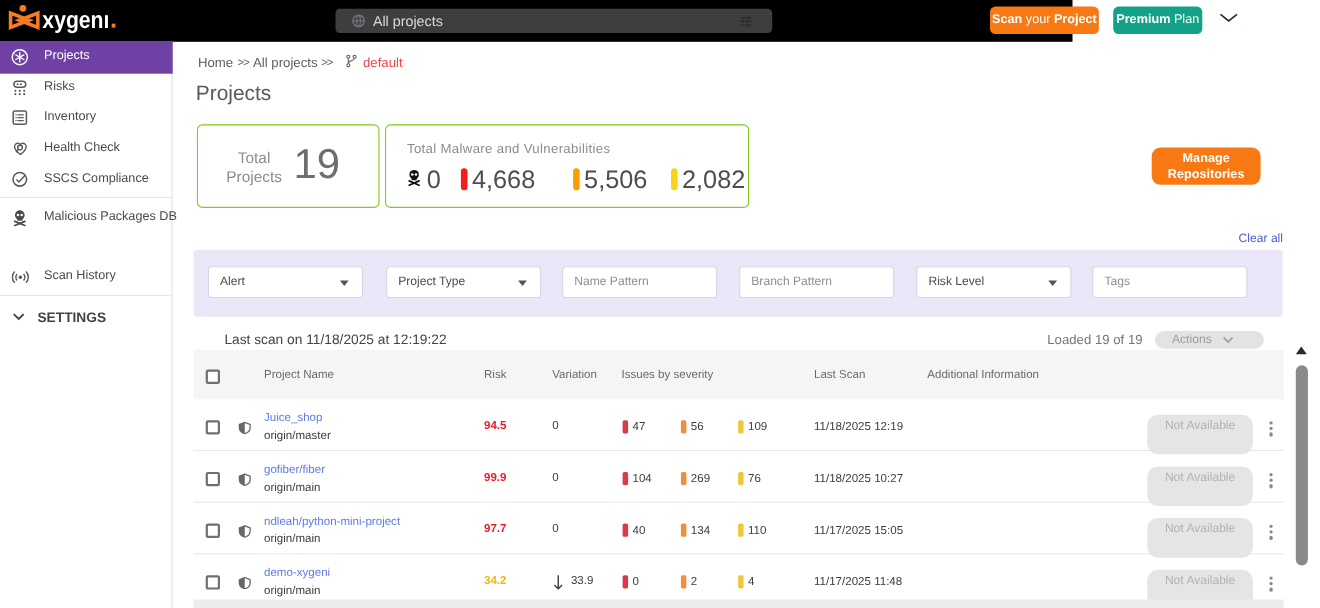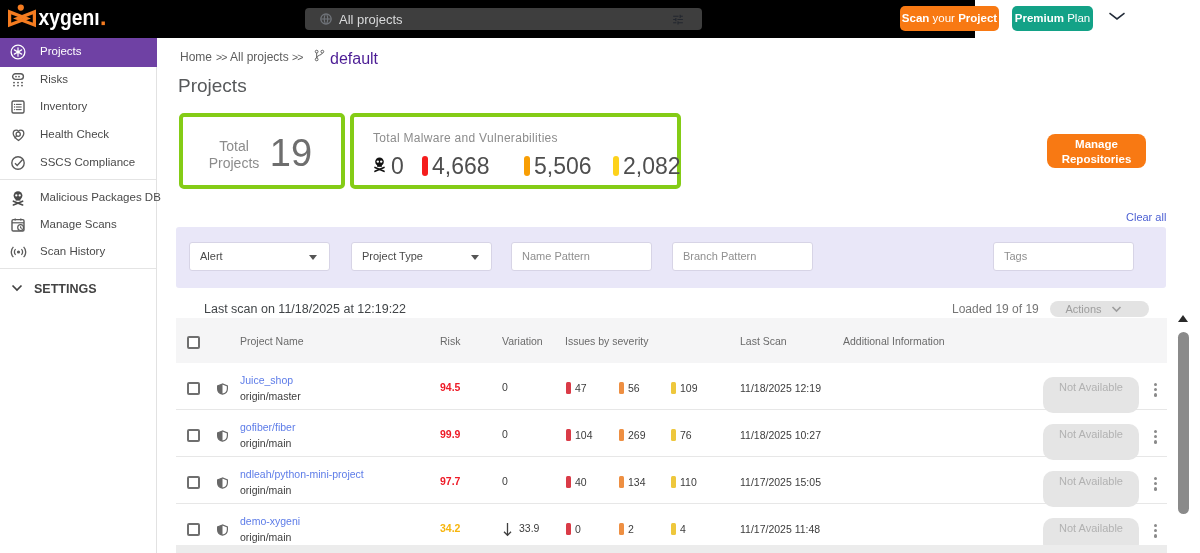--- a/index.html
+++ b/index.html
@@ -12,21 +12,21 @@
 #scanbtn{left:900px;width:99px;background:#f87913;}
 #prembtn{left:1012px;width:81px;background:#13a287;}
 
 #sidebar{position:absolute;left:0;top:38px;width:157px;height:515px;background:#fff;border-right:1px solid #e2e2e2;}
 .sitem{position:absolute;left:0;width:157px;height:28px;color:#4a4a4a;font-size:11.5px;white-space:nowrap;}
 .sitem .lbl{position:absolute;left:40px;top:7px;}
 .sitem svg{position:absolute;left:10px;top:6px;}
 #it-projects{background:#6f41a4;color:#fff;height:29px;}
 .sdiv{position:absolute;left:0;width:156px;border-top:1px solid #e4e4e4;}
 #h1{position:absolute;left:178px;top:76px;font-size:19px;line-height:19px;color:#57595b;}
-.card{position:absolute;top:113px;height:76px;border:4px solid #84cc16;border-radius:5px;background:#fff;}
+.card{position:absolute;top:113px;height:76px;border:1px solid #84cc16;border-radius:5px;background:#fff;}
 #card1{left:179px;width:166px;}
 #card2{left:350px;width:331px;}
 #tp-lbl{position:absolute;left:12px;top:21px;width:78px;text-align:center;font-size:14px;line-height:16.5px;color:#8c8c8c;}
 #tp-num{position:absolute;left:72px;top:14px;width:72px;text-align:center;font-size:38px;line-height:44px;color:#6e6e6e;}
 #card2 .title{position:absolute;left:19px;top:14px;font-size:12px;letter-spacing:0.3px;color:#8c8c8c;}
 .sevbar{position:absolute;top:39px;width:6px;height:20px;border-radius:3px;}
 .bignum{position:absolute;top:36px;font-size:23px;color:#4e4e4e;}
 #mngbtn{position:absolute;left:1047px;top:134px;width:99px;height:34px;background:#f87913;border-radius:8px;color:#fff;font-size:11.5px;font-weight:bold;text-align:center;line-height:15px;padding-top:3px;}
 #clearall{position:absolute;left:1126px;top:211px;font-size:11px;color:#4b5fd3;}
 #filterbar{position:absolute;left:176px;top:227px;width:990px;height:61px;background:#e9e7f8;border-radius:3px;}
@@ -163,31 +163,20 @@
         <rect x="5.6" y="8" width="4.8" height="2.6" fill="#4a4a4a"></rect>
         <circle cx="6.3" cy="5.4" r="1.15" fill="#fff"></circle>
         <circle cx="9.7" cy="5.4" r="1.15" fill="#fff"></circle>
         <g stroke="#4a4a4a" stroke-width="1.6" stroke-linecap="round">
           <line x1="3.4" y1="11.2" x2="12.6" y2="15"></line>
           <line x1="12.6" y1="11.2" x2="3.4" y2="15"></line>
         </g>
       </svg>
     <span class="lbl">Malicious Packages DB</span>
   </div>
-  <div class="sitem" style="top:173px">
-    <svg width="16" height="16" viewBox="0 0 16 16">
-        <rect x="2" y="2.6" width="12" height="11.4" rx="1.3" fill="none" stroke="#5a5a5a" stroke-width="1.4"></rect>
-        <line x1="2" y1="5.8" x2="14" y2="5.8" stroke="#5a5a5a" stroke-width="1.2"></line>
-        <line x1="5.2" y1="1.4" x2="5.2" y2="3.6" stroke="#5a5a5a" stroke-width="1.3"></line>
-        <line x1="10.8" y1="1.4" x2="10.8" y2="3.6" stroke="#5a5a5a" stroke-width="1.3"></line>
-        <circle cx="10.6" cy="10.6" r="2.9" fill="#fff" stroke="#5a5a5a" stroke-width="1.2"></circle>
-        <path d="M10.6 9.2 L10.6 10.8 L11.8 11.5" fill="none" stroke="#5a5a5a" stroke-width="1.1"></path>
-      </svg>
-    <span class="lbl">Manage Scans</span>
-  </div>
   <div class="sitem" style="top:200px">
     <svg width="17" height="16" viewBox="0 0 17 16">
         <circle cx="8.5" cy="8" r="1.6" fill="#5a5a5a"></circle>
         <path d="M5.6 10.9 a4.1 4.1 0 010-5.8 M11.4 5.1 a4.1 4.1 0 010 5.8" fill="none" stroke="#5a5a5a" stroke-width="1.3"></path>
         <path d="M3.4 13.1 a7.2 7.2 0 010-10.2 M13.6 2.9 a7.2 7.2 0 010 10.2" fill="none" stroke="#5a5a5a" stroke-width="1.3"></path>
       </svg>
     <span class="lbl">Scan History</span>
   </div>
   <div class="sdiv" style="top:230px"></div>
   <div class="sitem" style="top:237px;font-weight:bold;color:#434343;font-size:12.5px;">
@@ -195,21 +184,21 @@
         <path d="M1.5 1.5 L6 6 L10.5 1.5" fill="none" stroke="#434343" stroke-width="1.7"></path>
       </svg>
     <span class="lbl" style="left:34px">SETTINGS</span>
   </div>
 </div>
 
 <div class="abs" style="left:180px;top:50px;font-size:12px;color:#5d5d5d;">Home</div>
 <div class="abs" style="left:216px;top:51px;font-size:10.5px;letter-spacing:-1px;color:#5d5d5d;">&gt;&gt;</div>
 <div class="abs" style="left:230px;top:50px;font-size:12px;color:#5d5d5d;">All projects</div>
 <div class="abs" style="left:292px;top:51px;font-size:10.5px;letter-spacing:-1px;color:#5d5d5d;">&gt;&gt;</div>
-<div class="abs" style="left:330px;top:50px;font-size:16px;color:#4c1d95;">default</div>
+<div class="abs" style="left:330px;top:50px;font-size:12px;color:#ef4444;">default</div>
 <svg class="abs" style="left:313px;top:49px" width="13" height="13" viewBox="0 0 16 16">
     <circle cx="4.5" cy="3.2" r="1.7" fill="none" stroke="#5d5d5d" stroke-width="1.2"></circle>
     <circle cx="4.5" cy="12.8" r="1.7" fill="none" stroke="#5d5d5d" stroke-width="1.2"></circle>
     <circle cx="11.5" cy="3.2" r="1.7" fill="none" stroke="#5d5d5d" stroke-width="1.2"></circle>
     <path d="M4.5 4.9 V11.1 M11.5 4.9 c0 3-7 2.2-7 6.2" fill="none" stroke="#5d5d5d" stroke-width="1.2"></path>
   </svg>
 <div id="h1">Projects</div>
 
 <div id="card1" class="card">
   <div id="tp-lbl">Total<br>Projects</div>
@@ -236,20 +225,21 @@
   <div class="bignum" style="left:269px">2,082</div>
 </div>
 <div id="mngbtn">Manage<br>Repositories</div>
 
 <div id="clearall">Clear all</div>
 <div id="filterbar">
   <div class="finput" style="left:13px">Alert<div class="caret"></div></div>
   <div class="finput" style="left:175px">Project Type<div class="caret"></div></div>
   <div class="finput ph" style="left:335px">Name Pattern</div>
   <div class="finput ph" style="left:496px">Branch Pattern</div>
+  <div class="finput" style="left:657px">Risk Level<div class="caret"></div></div>
   <div class="finput ph" style="left:817px">Tags</div>
 </div>
 
 <div id="lastscan">Last scan on 11/18/2025 at 12:19:22</div>
 <div id="loaded">Loaded 19 of 19</div>
 <div id="actions" style="padding-right:32px;">Actions</div>
 <svg class="abs" style="left:1111px;top:306px" width="11" height="7" viewBox="0 0 11 7">
     <path d="M1.5 1 L5.5 5 L9.5 1" fill="none" stroke="#9d9d9d" stroke-width="1.6"></path>
   </svg>
 

